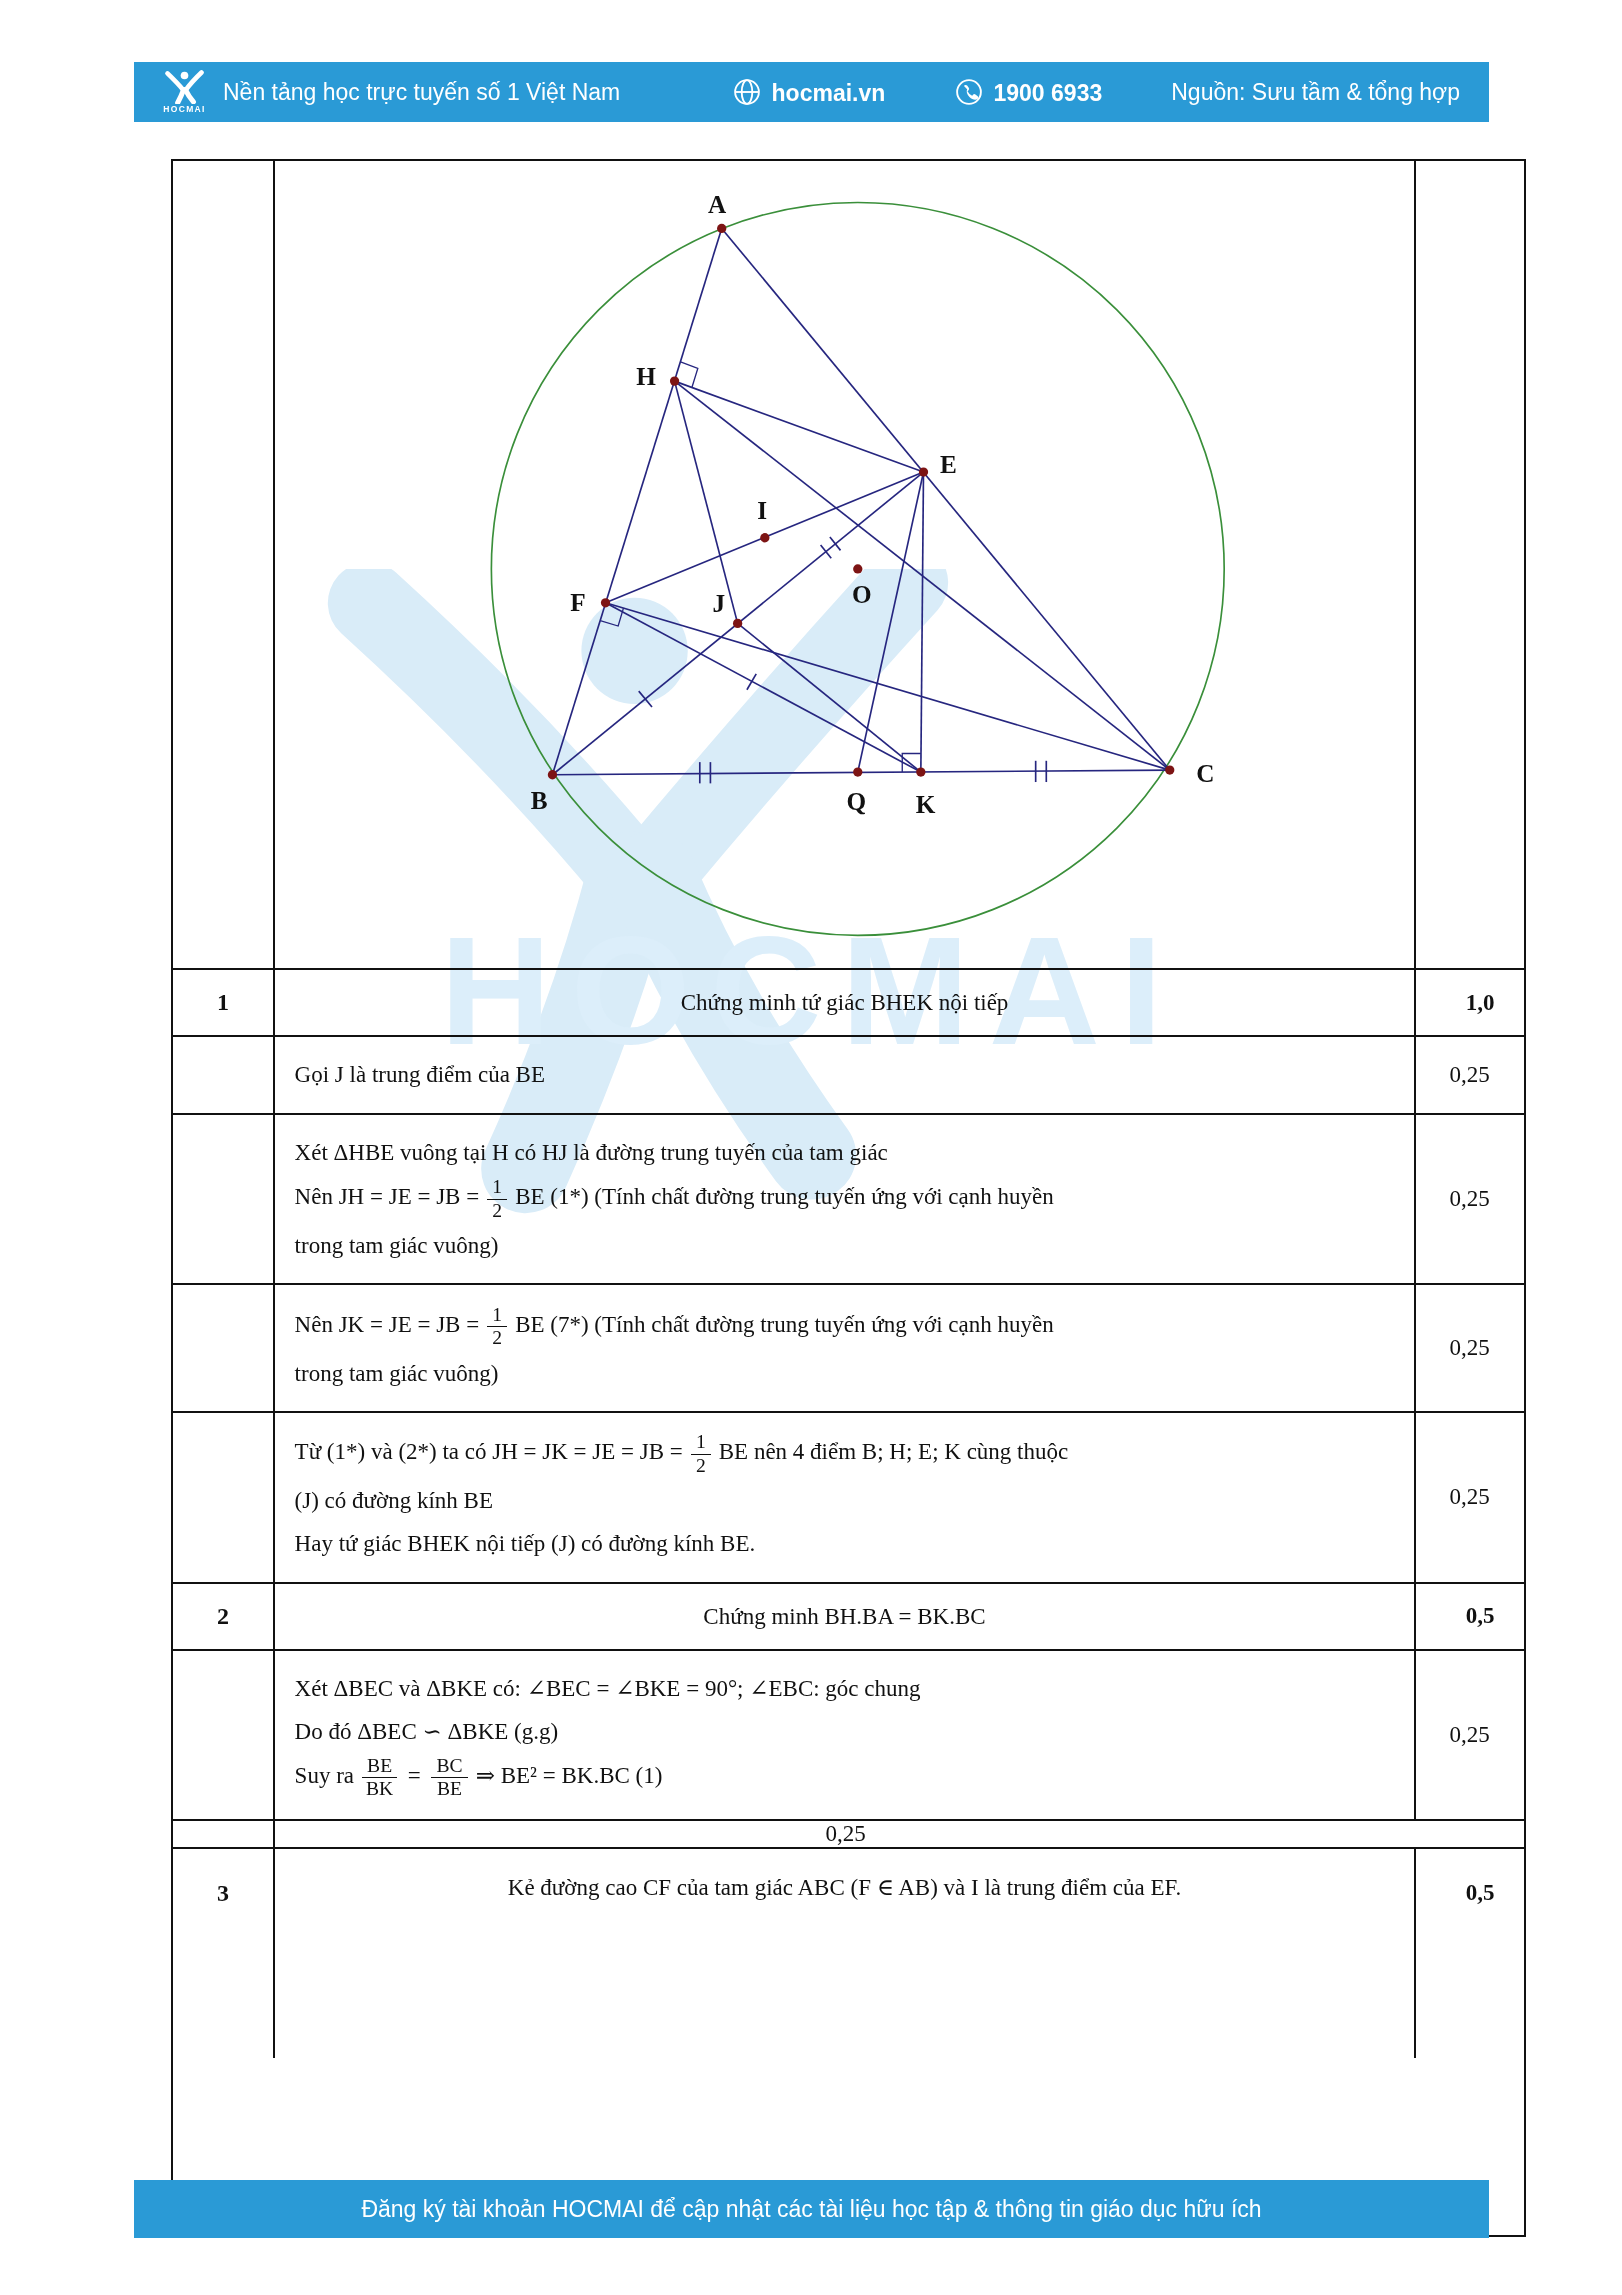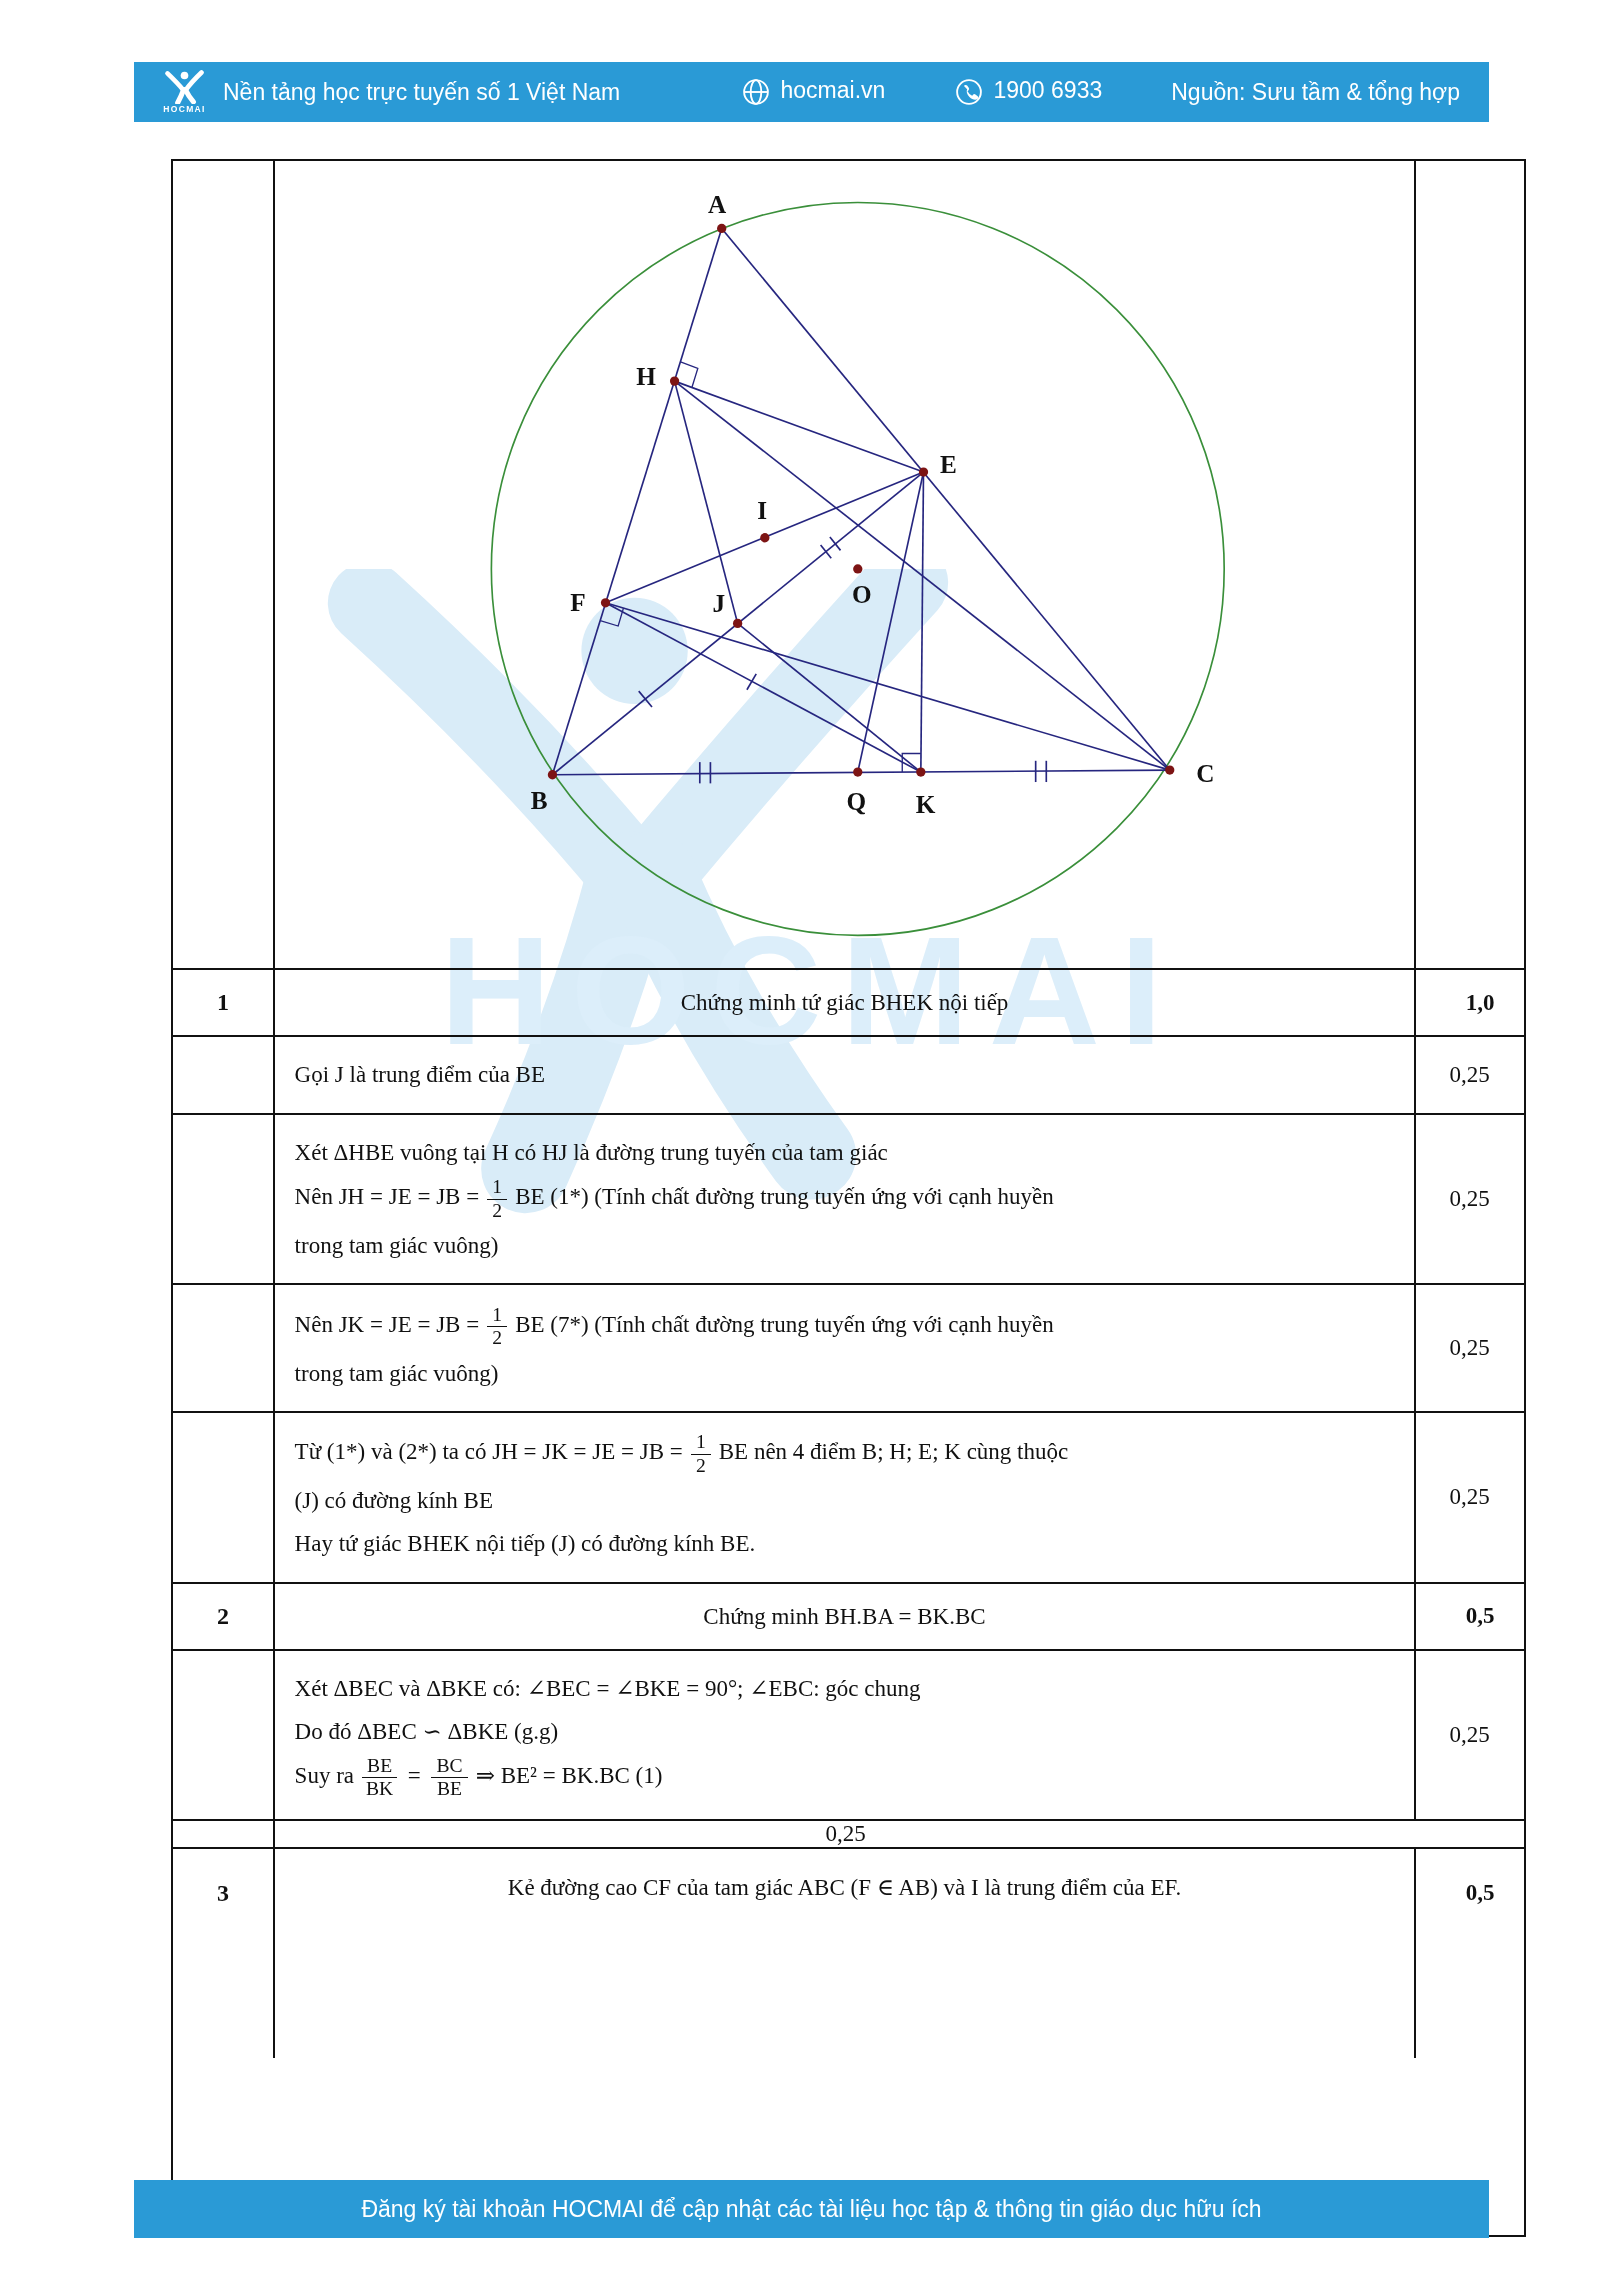--- a/index.html
+++ b/index.html
@@ -7,21 +7,21 @@
         font-family:"Liberation Serif","DejaVu Serif",serif;color:#111;}
 
   
   .bar{position:absolute;left:134px;width:1355px;background:#2a9ad6;color:#fff;z-index:3;
        font-family:"Liberation Sans","DejaVu Sans",sans-serif;box-sizing:border-box;}
   .header{top:62px;height:60px;display:flex;align-items:center;padding:0 29px;}
   .logo{display:flex;flex-direction:column;align-items:center;margin-right:17px;}
   .logo-caption{font-size:8.5px;font-weight:bold;letter-spacing:1.3px;margin-top:0.7px;}
   .tagline{font-size:23px;}
   .h-spacer{flex:1;}
-  .h-group{display:flex;align-items:flex-start;gap:9.2px;font-size:23px;}
+  .h-group{display:flex;align-items:flex-end;gap:9.2px;font-size:23px;font-weight:bold;}
   .h-gap{width:69px;}
   .h-source{font-size:23px;margin-left:69px;white-space:nowrap;}
   .footer{top:2180px;height:58px;display:flex;align-items:center;justify-content:center;font-size:23px;}
 
   
   .watermark{position:absolute;inset:0;z-index:0;pointer-events:none;}
   .wm-mascot{position:absolute;left:321px;top:569px;width:818px;}
   .wm-text{position:absolute;left:0;right:0;top:903px;text-align:center;
            font-family:"Liberation Sans","DejaVu Sans",sans-serif;font-weight:bold;
            font-size:154px;letter-spacing:19.6px;color:#dceefa;}

